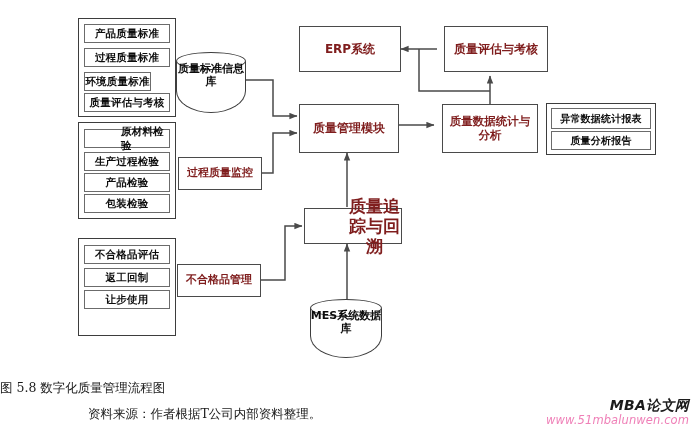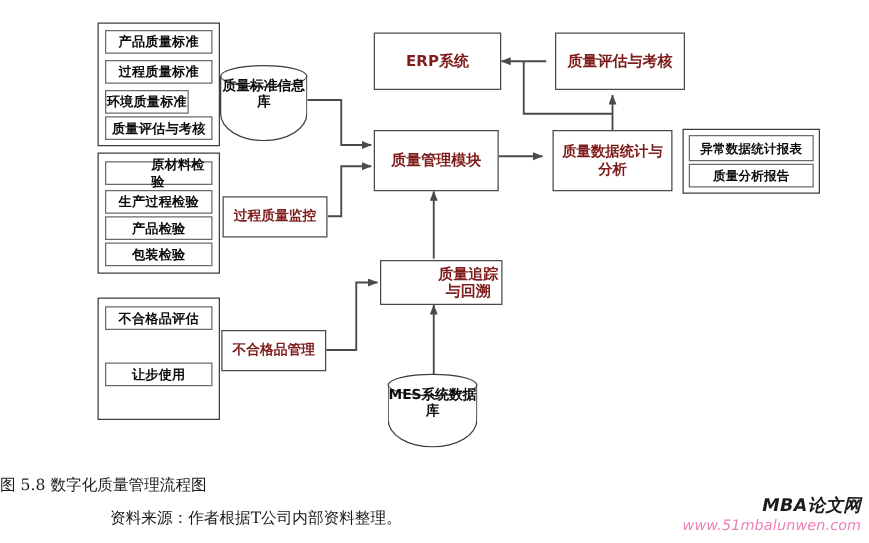--- a/index.html
+++ b/index.html
@@ -190,20 +190,21 @@
   <div class="chip" style="left:84px; top:93px; width:86px; height:19px;">质量评估与考核</div>
 
   <div class="group-box" style="left:78px; top:122px; width:98px; height:97px;"></div>
   <div class="chip" style="left:84px; top:129px; width:86px; height:19px;padding-left:36px;">原材料检验</div>
   <div class="chip" style="left:84px; top:152px; width:86px; height:19px;">生产过程检验</div>
   <div class="chip" style="left:84px; top:173px; width:86px; height:19px;">产品检验</div>
   <div class="chip" style="left:84px; top:194px; width:86px; height:19px;">包装检验</div>
 
   <div class="group-box" style="left:78px; top:238px; width:98px; height:98px;"></div>
   <div class="chip" style="left:84px; top:245px; width:86px; height:19px;">不合格品评估</div>
+  <div class="chip" style="left:84px; top:268px; width:86px; height:19px;">返工回制</div>
   <div class="chip" style="left:84px; top:290px; width:86px; height:19px;">让步使用</div>
 
   <div class="cylinder" style="left:176px; top:52px; width:70px; height:65px;">
     <div class="cyl-body" style="top:9px; width:70px; height:52px;"></div>
     <div class="cyl-top" style="top:0px; width:70px; height:18px;"></div>
     <div class="cyl-label" style="top:10px;">质量标准信息库</div>
   </div>
 
   <div class="node" style="left:177px; top:264px; width:84px; height:33px; font-size:11px;">不合格品管理</div>
 
@@ -214,21 +215,21 @@
   <div class="node" style="left:444px; top:26px; width:104px; height:46px; font-size:12px;">质量评估与考核</div>
 
   <div class="node" style="left:299px; top:104px; width:100px; height:49px; font-size:12px;">质量管理模块</div>
 
   <div class="node" style="left:442px; top:104px; width:96px; height:49px; font-size:11.5px; padding:0 3px;">质量数据统计与分析</div>
 
   <div class="group-box" style="left:546px; top:103px; width:110px; height:52px;"></div>
   <div class="chip" style="left:551px; top:108px; width:100px; height:21px; font-size:10px;">异常数据统计报表</div>
   <div class="chip" style="left:551px; top:131px; width:100px; height:19px; font-size:10px;">质量分析报告</div>
 
-  <div class="node" style="left:304px; top:208px; width:98px; height:36px; font-size:12px;padding-left:43px;">质量追踪与回溯</div>
+  <div class="node" style="left:304px; top:208px; width:98px; height:36px; font-size:17px;padding-left:43px;">质量追踪与回溯</div>
 
   <div class="cylinder" style="left:310px; top:299px; width:72px; height:62px;">
     <div class="cyl-body" style="top:9px; width:72px; height:50px;"></div>
     <div class="cyl-top" style="top:0px; width:72px; height:18px;"></div>
     <div class="cyl-label" style="top:10px;">MES系统数据库</div>
   </div>
 
   <div class="caption" id="fig-caption">图 5.8  数字化质量管理流程图</div>
   <div class="caption" id="fig-source">资料来源：作者根据T公司内部资料整理。</div>
 

